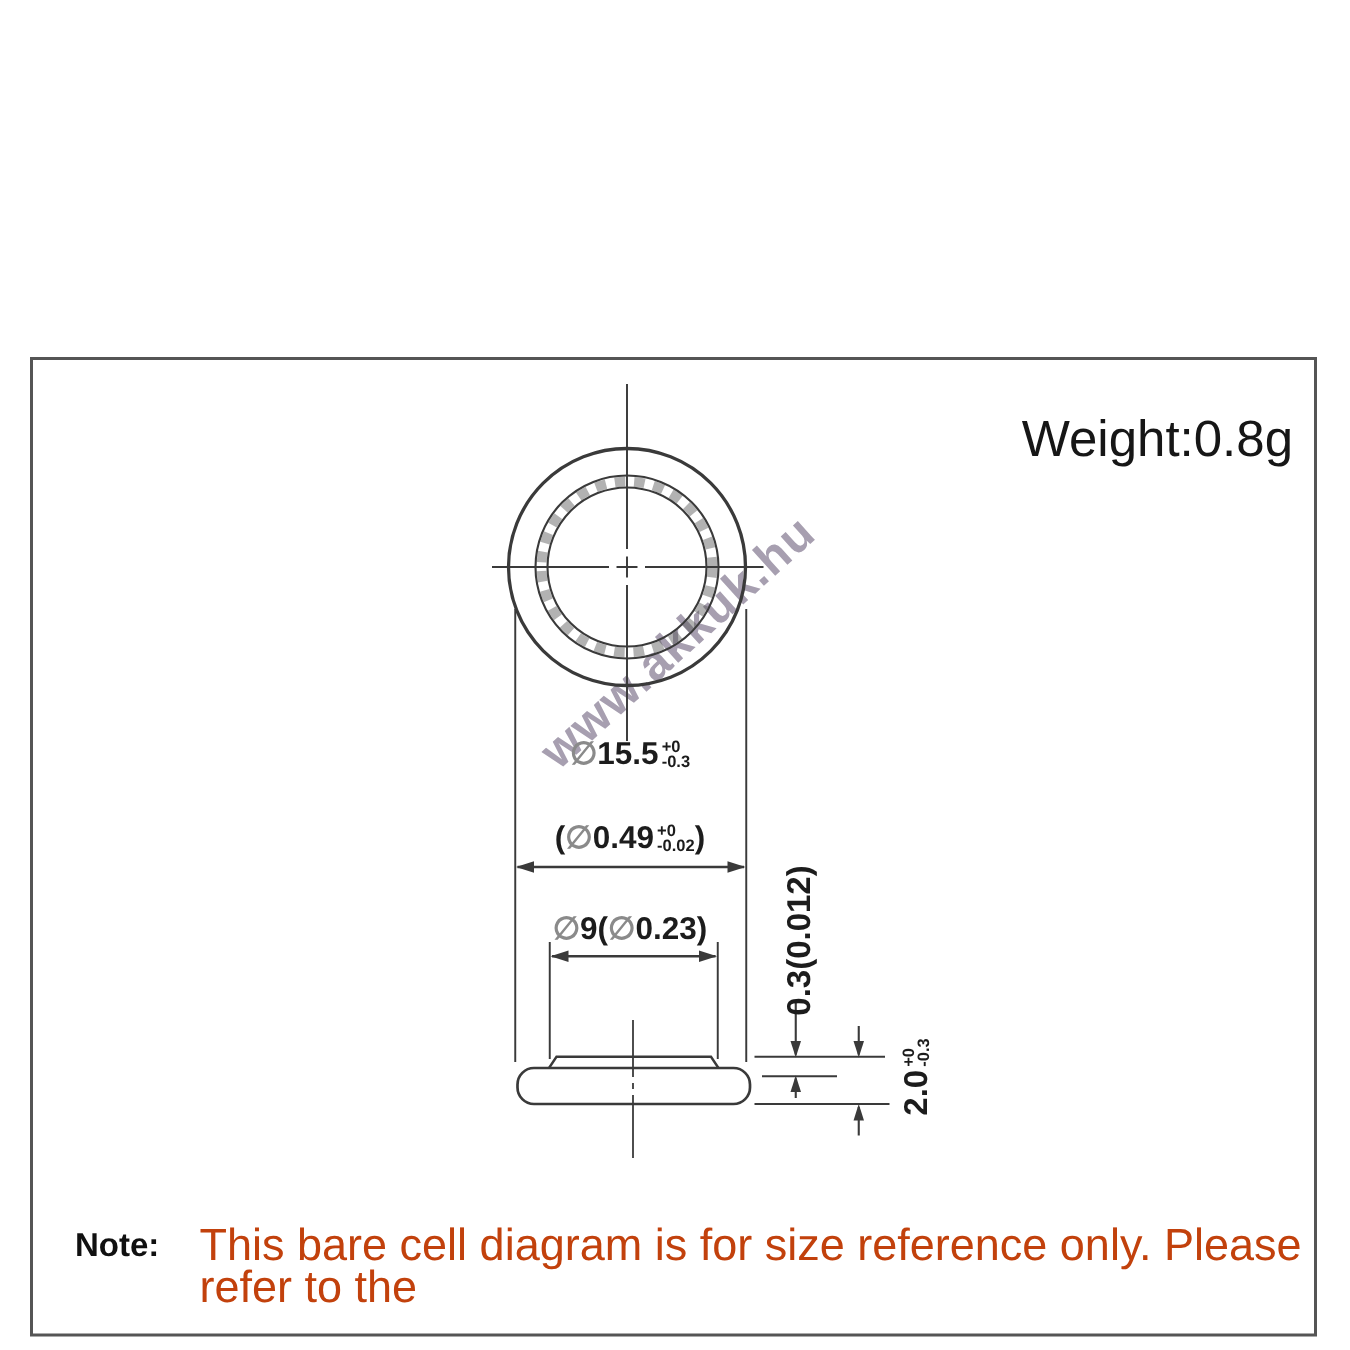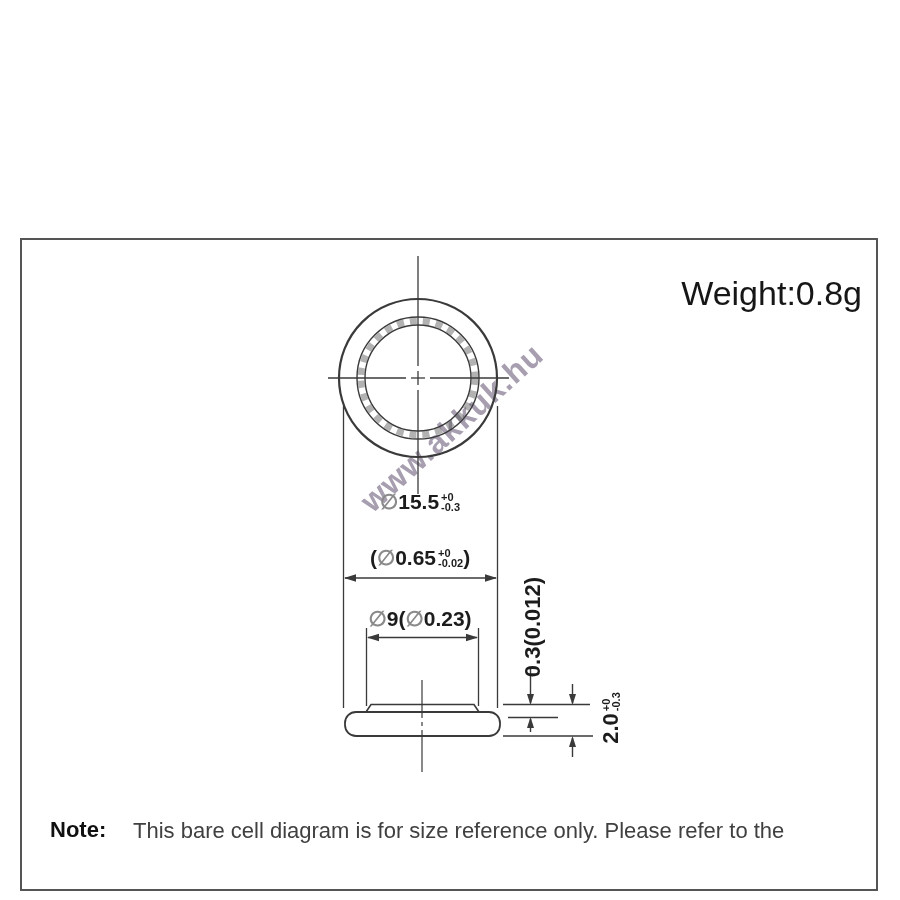--- a/index.html
+++ b/index.html
@@ -39,22 +39,22 @@
   .rot{transform:translate(-50%,-50%) rotate(-90deg);}
   .step-label{left:533px;top:627px;font-size:22px;}
   .total-label{left:611px;top:718px;font-size:22px;}
   .dia-mm{left:320px;top:490px;width:200px;}
   .dia-in{left:320px;top:546px;width:200px;}
   .cap-dia{left:320px;top:607px;width:200px;}
   .note-label{
     position:absolute;left:50px;top:817px;font-size:22px;font-weight:700;color:#101010;
   }
   .note-text{
-    position:absolute;left:133px;top:817px;width:745px;font-size:22px;
-    line-height:28px;color:#404040;
+    position:absolute;left:133px;top:817px;width:745px;font-size:30px;
+    line-height:28px;color:#c2410c;
   }
 </style>
 </head>
 <body>
 
 <div class="stage">
 
 
   <div class="panel"></div>
 
@@ -135,21 +135,21 @@
       <span>15.5</span>
       <span class="tol">
         <span>+0</span>
         <span>-0.3</span>
       </span>
   </div>
 
   <div class="dim-label dia-in">
     <span>(</span>
       <span class="phi">∅</span>
-      <span>0.65</span>
+      <span>0.49</span>
       <span class="tol">
         <span>+0</span>
         <span>-0.02</span>
       </span>
       <span>)</span>
   </div>
 
   <div class="dim-label cap-dia">
     <span class="phi">∅</span>
       <span>9(</span>

